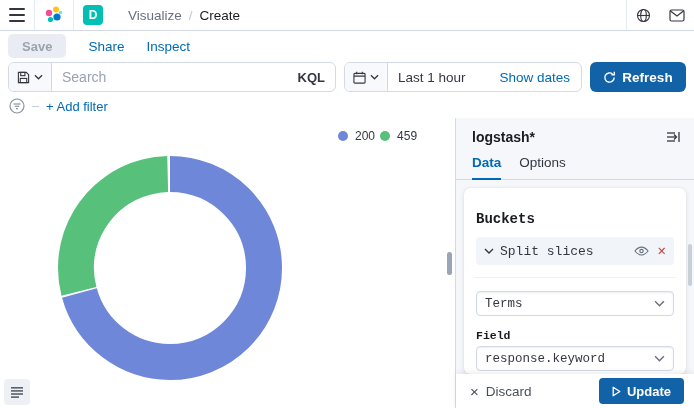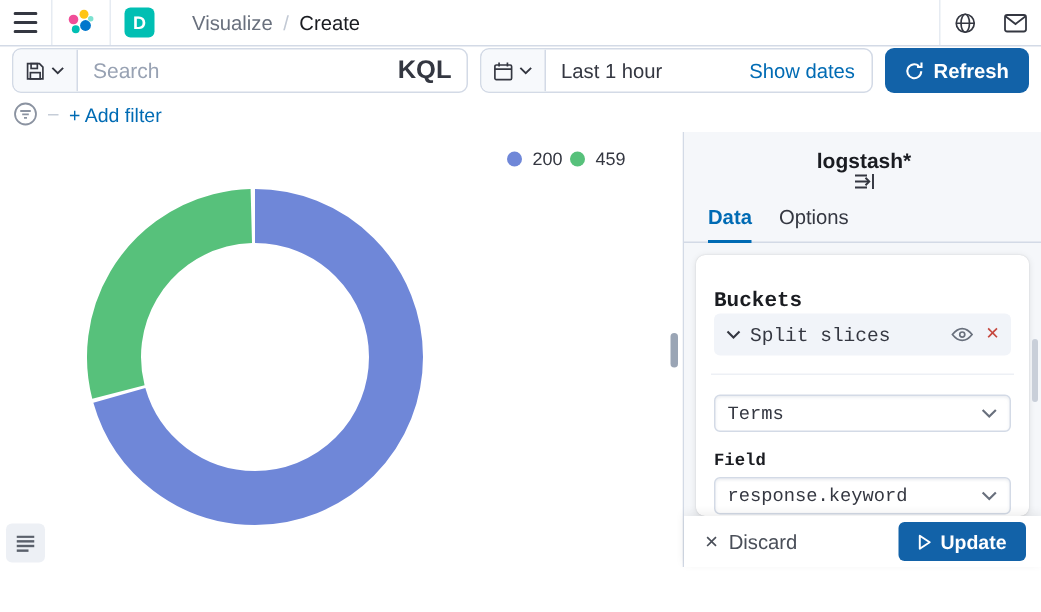--- a/index.html
+++ b/index.html
@@ -29,22 +29,22 @@
 
   
   .querybar { height: 33px; display: flex; align-items: stretch; gap: 8px; padding: 1px 8px 2px; }
   .qgroup { display: flex; align-items: center; border: 1px solid #d3dae6; border-radius: 6px; background: #fff; overflow: hidden; }
   .qgroup.search { flex: 1; }
   .seg { display: flex; align-items: center; gap: 4px; padding: 0 8px; height: 100%;
          background: #f7f9fc; border-right: 1px solid #d3dae6; cursor: pointer; }
   .search-input { flex: 1; border: none; outline: none; font-size: 14px; padding: 0 10px;
                   color: #a16207; font-family: "Liberation Sans", sans-serif; background: transparent; }
   .search-input::placeholder { color: #98a2b3; }
-  .kql { font-size: 17px; font-weight: bold; color: #343741; padding: 0 10px; cursor: pointer; }
-  .qgroup.time { width: 262px; }
+  .kql { font-size: 13px; font-weight: bold; color: #343741; padding: 0 10px; cursor: pointer; }
+  .qgroup.time { width: 238px; }
   .time-txt { margin-left: 10px; font-size: 13.5px; color: #343741; }
   .showdates { margin-left: auto; padding-right: 11px; font-size: 13.5px; }
   .btn-primary { display: flex; align-items: center; justify-content: center; gap: 6px;
                  background: #1262a8; color: #fff; border: none; border-radius: 6px;
                  font-weight: bold; font-size: 13.5px; cursor: pointer; }
   .refresh-btn { width: 96px; }
 
   
   .filterbar { height: 24px; display: flex; align-items: center; padding: 0 9px; gap: 7px; }
   .dash { width: 7px; height: 1px; background: #c6cdd8; }
@@ -58,30 +58,30 @@
   .legend-dot { width: 10px; height: 10px; border-radius: 50%; }
   .legend-label { font-size: 12px; color: #343741; }
   .legend-toggle { position: absolute; left: 4px; bottom: 3px; width: 26px; height: 26px;
                    border-radius: 4px; background: #edf0f5; border: none; display: flex;
                    align-items: center; justify-content: center; cursor: pointer; }
   .resize-handle { position: absolute; right: 3px; top: 134px; width: 5px; height: 23px;
                    border-radius: 3px; background: #9aa5b5; cursor: col-resize; }
 
   
   .panel { width: 239px; background: #f5f7fa; border-left: 1px solid #d3dae6; display: flex; flex-direction: column; }
-  .panel-hdr { display: flex; align-items: center; justify-content: space-between; padding: 11px 14px 0 16px; flex-direction: column; }
+  .panel-hdr { display: flex; align-items: center; justify-content: space-between; padding: 11px 14px 0 16px; }
   .panel-title { font-size: 14px; font-weight: bold; color: #1a1c21; }
   .tabs { display: flex; gap: 18px; padding: 10px 16px 0; border-bottom: 1px solid #d3dae6; }
   .tab { padding-bottom: 8px; font-size: 13.5px; cursor: pointer; color: #343741; }
   .tab.active { color: #006bb4; font-weight: bold; border-bottom: 2px solid #006bb4; margin-bottom: -1px; }
   .panel-scroll { position: relative; flex: 1; padding: 8px 8px 0; overflow: hidden; }
   .card { background: #fff; border-radius: 6px; box-shadow: 0 1px 5px rgba(0,0,0,.1), 0 0 1px rgba(0,0,0,.15);
           padding: 23px 12px; height: 100%; font-family: Liberation Mono, monospace; }
   .card-h { font-size: 14px; font-weight: bold; color: #1a1c21; }
-  .bucket-row { height: 28px; background: #f1f4f9; border-radius: 4px;
+  .bucket-row { margin-top: 10px; height: 28px; background: #f1f4f9; border-radius: 4px;
                 display: flex; align-items: center; padding: 0 8px; cursor: pointer; }
   .bucket-row .lbl { margin-left: 6px; font-size: 13px; color: #343741; }
   .bucket-actions { margin-left: auto; display: flex; align-items: center; gap: 9px; }
   .x-icon { color: #c6483f; font-size: 14px; line-height: 1; cursor: pointer; }
   .sect { margin-top: 13px; }
   .sect-hd { display: flex; align-items: center; justify-content: space-between; }
   .sect-lbl { font-size: 11.5px; font-weight: bold; color: #1a1c21; }
   .sect-link { font-size: 11.5px; }
   .select { margin-top: 4px; height: 25px; background: #fff; border: 1px solid #d3dae6; border-radius: 4px;
             display: flex; align-items: center; padding: 0 8px; font-size: 12.5px; color: #343741;
@@ -145,20 +145,25 @@
       </span>
       <span class="icon-btn">
         <svg width="16" height="13" viewBox="0 0 16 13" fill="none" stroke="#343741" stroke-width="1.2">
           <rect x="1" y="1" width="14" height="11" rx="1.5"></rect>
             <polyline points="1.5,2 8,7 14.5,2"></polyline>
         </svg>
       </span>
     </div>
   </div>
 
+  <div class="toolbar">
+    <button class="btn-disabled">Save</button>
+    <a class="link">Share</a>
+    <a class="link">Inspect</a>
+  </div>
 
   <div class="querybar">
     <div class="qgroup search">
       <span class="seg">
         <svg width="13" height="13" viewBox="0 0 14 14" fill="none" stroke="#343741" stroke-width="1.2">
           <path d="M1.5 1.5h8.5l2.5 2.5v8.5h-11z"></path>
             <rect x="4" y="1.5" width="4.5" height="3.5"></rect>
             <rect x="3.5" y="8" width="7" height="4.5"></rect>
         </svg>
         <svg width="9" height="6" viewBox="0 0 10 6" fill="none" stroke="#343741" stroke-width="1.4">

